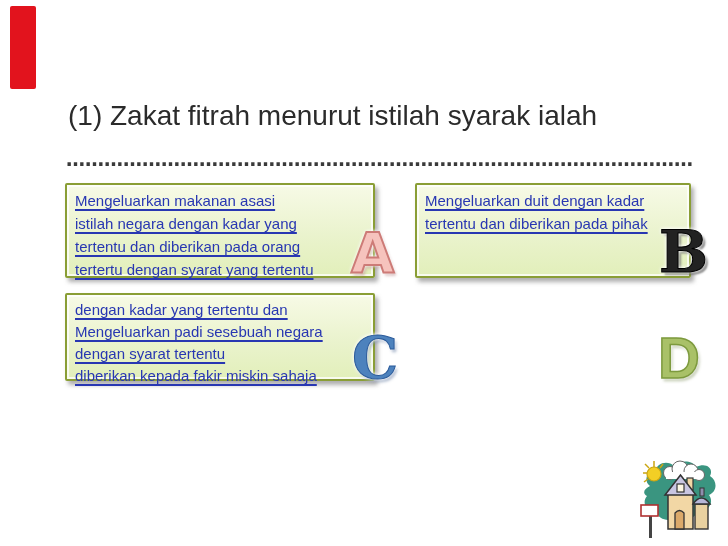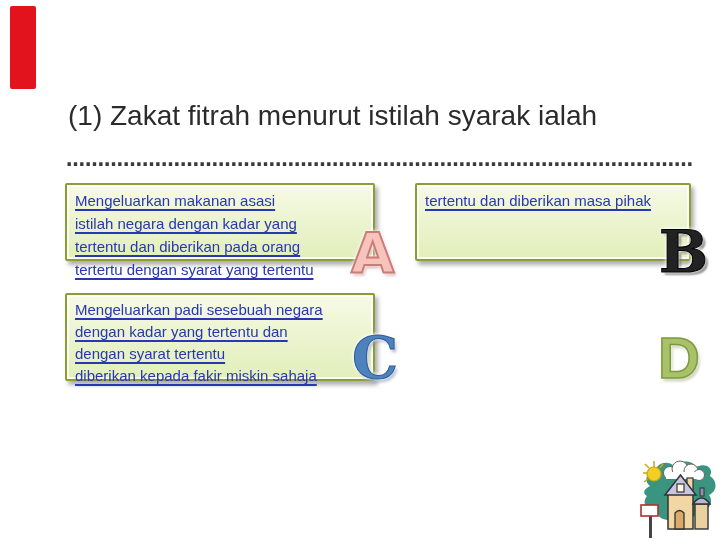--- a/index.html
+++ b/index.html
@@ -24,21 +24,21 @@
     position:absolute;
     background:linear-gradient(to bottom,#f7fae6 0%,#eaf3cd 55%,#e2efba 100%);
     border:2px solid #8a9e35;border-radius:2px;
     box-shadow:3px 4px 4px rgba(110,110,110,.55), inset 0 0 0 2px rgba(255,255,255,.75);
     box-sizing:border-box;padding:4px 6px 0 8px;
   }
   .opt .ln{
     color:#2837b2;font-size:15px;white-space:nowrap;
     text-decoration:underline;text-decoration-thickness:1.5px;text-underline-offset:3px;
   }
-  .opt-a,.opt-b{left:auto;top:183px;width:310px;height:78px;}
+  .opt-a,.opt-b{left:auto;top:183px;width:310px;height:95px;}
   .opt-a{left:65px;}  .opt-b{left:415px;width:276px;}
   .opt-c,.opt-d{top:293px;width:310px;height:88px;}
   .opt-c{left:65px;}  .opt-d{left:415px;width:276px;}
   .opt-a .ln,.opt-b .ln{line-height:23px;}
   .opt-c .ln,.opt-d .ln{line-height:22px;}
   .letter{position:absolute;line-height:1;font-weight:bold;z-index:5;user-select:none;}
   .letter-a{
     left:351px;top:220px;font:bold 56px "DejaVu Sans",sans-serif;
     color:#f6c3bd;-webkit-text-stroke:2px #cd7b77;
     text-shadow:0 0 4px #fff,0 0 4px #fff,2px 3px 3px rgba(150,80,80,.45);
@@ -73,27 +73,28 @@
 
   <div class="opt opt-a">
     <div class="ln">Mengeluarkan makanan asasi</div>
     <div class="ln">istilah negara dengan kadar yang</div>
     <div class="ln">tertentu dan diberikan pada orang</div>
     <div class="ln">tertertu dengan syarat yang tertentu</div>
   </div>
   <div class="letter letter-a">A</div>
 
   <div class="opt opt-b">
-    <div class="ln">tertentu dan diberikan masa pihak</div>
+    <div class="ln">Mengeluarkan duit dengan kadar</div>
+    <div class="ln">tertentu dan diberikan pada pihak</div>
   </div>
   <div class="letter letter-b">B</div>
 
   <div class="opt opt-c">
+    <div class="ln">dengan kadar yang tertentu dan</div>
     <div class="ln">Mengeluarkan padi sesebuah negara</div>
-    <div class="ln">dengan kadar yang tertentu dan</div>
     <div class="ln">dengan syarat tertentu</div>
     <div class="ln">diberikan kepada fakir miskin sahaja</div>
   </div>
   <div class="letter letter-c">C</div>
 
   <div class="letter letter-d">D</div>
 
   <div class="house">
     <svg width="84" height="84" viewBox="0 0 84 84" xmlns="http://www.w3.org/2000/svg">
 

